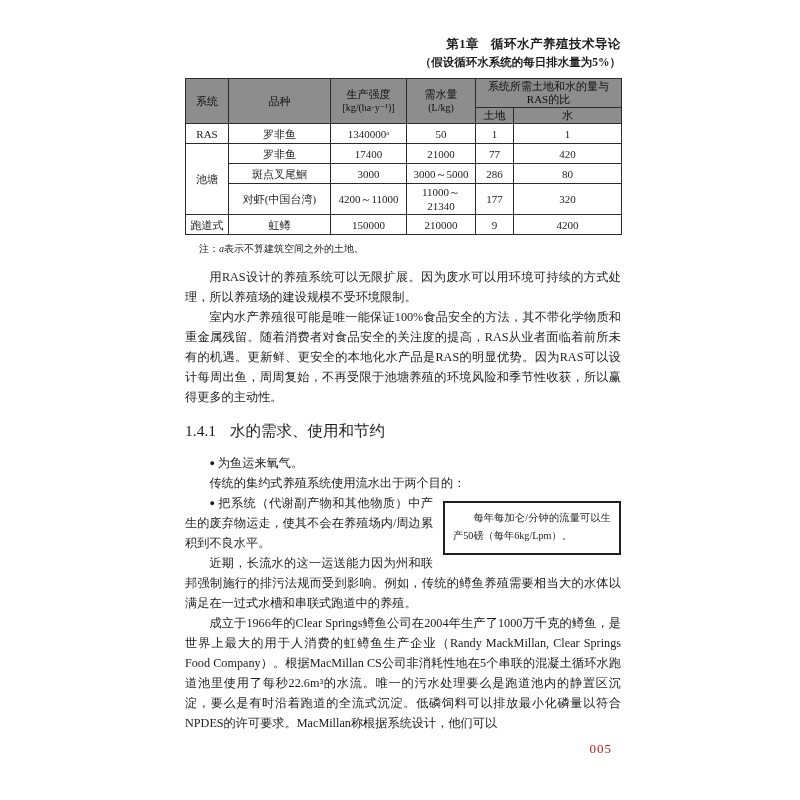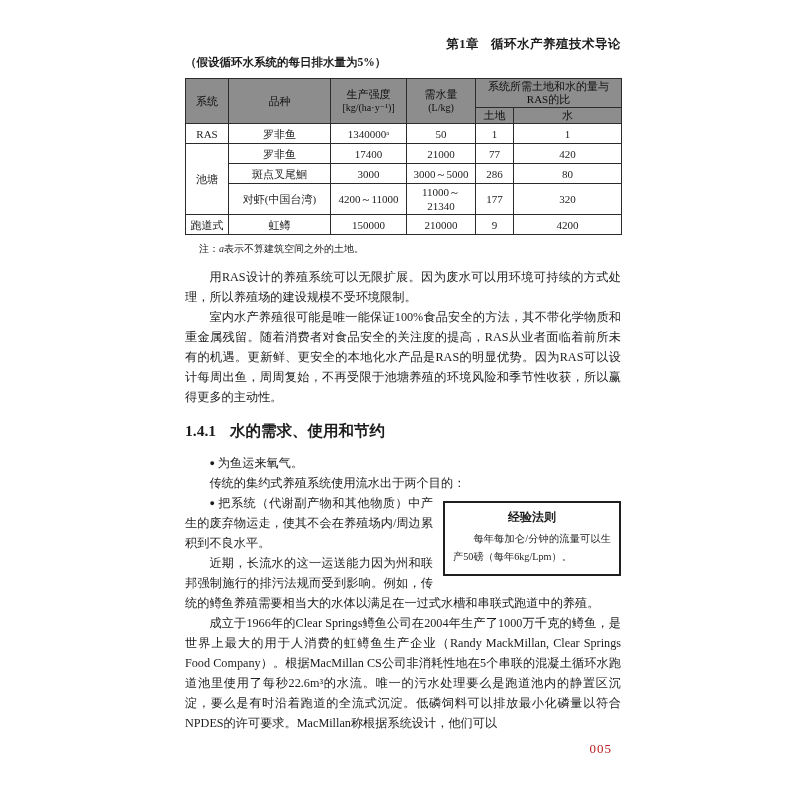--- a/index.html
+++ b/index.html
@@ -6,32 +6,32 @@
   body{
     width:800px;height:800px;position:relative;overflow:hidden;
     background:#ffffff;color:#1c1c1c;
     font-family:"Liberation Serif","DejaVu Serif",serif;
   }
   .content{position:absolute;left:185px;top:36px;width:436px;}
   .chapter-header{text-align:right;font-weight:bold;font-size:12.5px;letter-spacing:.5px;}
   .chapter-header .chapter-label{margin-right:12px;}
   .table-caption{margin-top:24px;text-align:center;font-weight:bold;font-size:11.5px;line-height:19px;}
   .table-caption .cap-label{margin-right:10px;}
-  .caption-line2{text-align:left;font-weight:bold;font-size:11.5px;line-height:18px;}
+  .caption-line2{text-align:right;font-weight:bold;font-size:11.5px;line-height:18px;}
   table{width:100%;border-collapse:collapse;table-layout:fixed;margin-top:7px;}
   th,td{border:1px solid #2b2b2b;text-align:center;vertical-align:middle;
         padding:1px 2px;font-weight:normal;overflow:hidden;}
   thead th{background:#8d8d8d;font-size:11px;line-height:13px;color:#0e0e0e;}
   thead .unit{display:block;font-size:10px;}
   tbody td{font-size:11px;height:17px;line-height:14px;}
   .note{font-size:10px;margin-top:7px;padding-left:14px;}
   .note .note-marker{font-style:italic;}
   .body-p{margin:0;font-size:12.2px;line-height:20px;text-align:justify;text-indent:2em;}
   .first-after-table{margin-top:11px;}
-  .section-heading{margin:14px 0 11px;font-size:15.5px;font-weight:bold;}
+  .section-heading{margin:14px 0 11px;font-size:15.5px;font-weight:normal;}
   .section-heading .sec-num{margin-right:14px;}
   .bullet-marker{font-size:9px;vertical-align:1px;margin-right:3px;}
   .rule-box{float:right;width:158px;border:2px solid #1f1f1f;padding:6px 8px 8px;margin:8px 0 4px 10px;background:#fff;}
   .rule-box-title{text-align:center;font-family:"Liberation Sans","DejaVu Sans",sans-serif;
     font-weight:bold;font-size:12px;margin-bottom:4px;}
   .rule-box-body{margin:0;font-size:10.2px;line-height:18px;text-indent:2em;text-align:justify;}
   .page-num{position:absolute;top:741px;right:188px;font-size:13px;letter-spacing:1px;color:#b91c1c;}
 </style>
 </head>
 <body>
@@ -123,21 +123,20 @@
 
   <div class="section-heading">
     <span class="sec-num">1.4.1</span><span>水的需求、使用和节约</span>
   </div>
 
   <p class="body-p"><span class="bullet-marker">●</span><span>为鱼运来氧气。</span></p>
 
   <p class="body-p">传统的集约式养殖系统使用流水出于两个目的：</p>
 
   <div class="rule-box">
-    <div class="rule-box-title">经验法则</div>
     <p class="rule-box-body">每年每加仑/分钟的流量可以生产50磅（每年6kg/Lpm）。</p>
   </div>
 
   <p class="body-p"><span class="bullet-marker">●</span><span>把系统（代谢副产物和其他物质）中产生的废弃物运走，使其不会在养殖场内/周边累积到不良水平。</span></p>
 
   <p class="body-p">近期，长流水的这一运送能力因为州和联邦强制施行的排污法规而受到影响。例如，传统的鳟鱼养殖需要相当大的水体以满足在一过式水槽和串联式跑道中的养殖。</p>
   <p class="body-p">成立于1966年的Clear Springs鳟鱼公司在2004年生产了1000万千克的鳟鱼，是世界上最大的用于人消费的虹鳟鱼生产企业（Randy MackMillan, Clear Springs Food Company）。根据MacMillan CS公司非消耗性地在5个串联的混凝土循环水跑道池里使用了每秒22.6m³的水流。唯一的污水处理要么是跑道池内的静置区沉淀，要么是有时沿着跑道的全流式沉淀。低磷饲料可以排放最小化磷量以符合NPDES的许可要求。MacMillan称根据系统设计，他们可以</p>
 
 </div>
 

